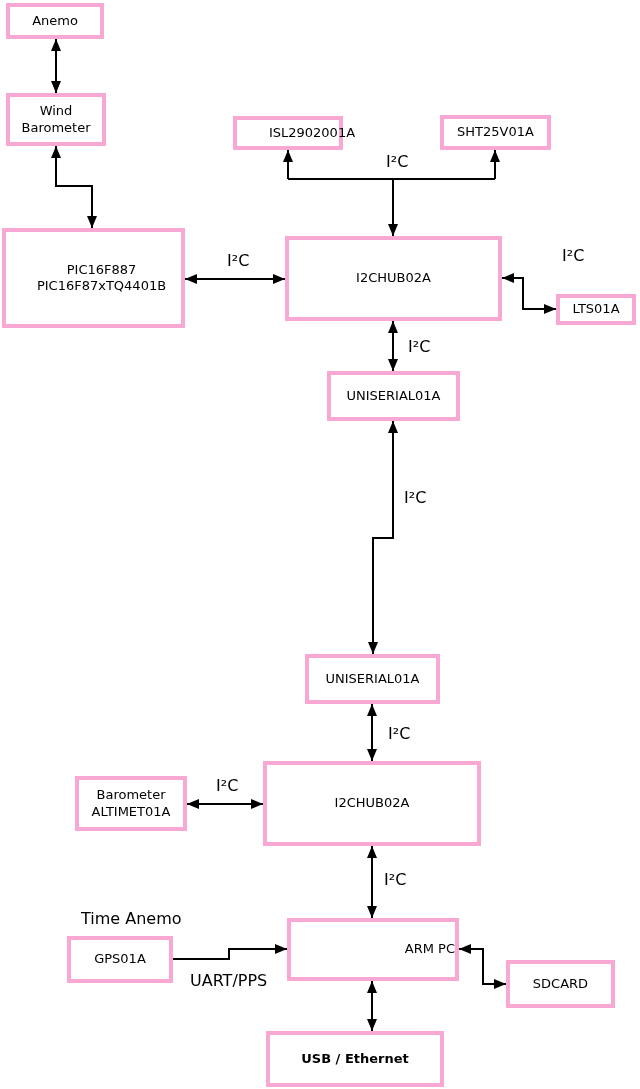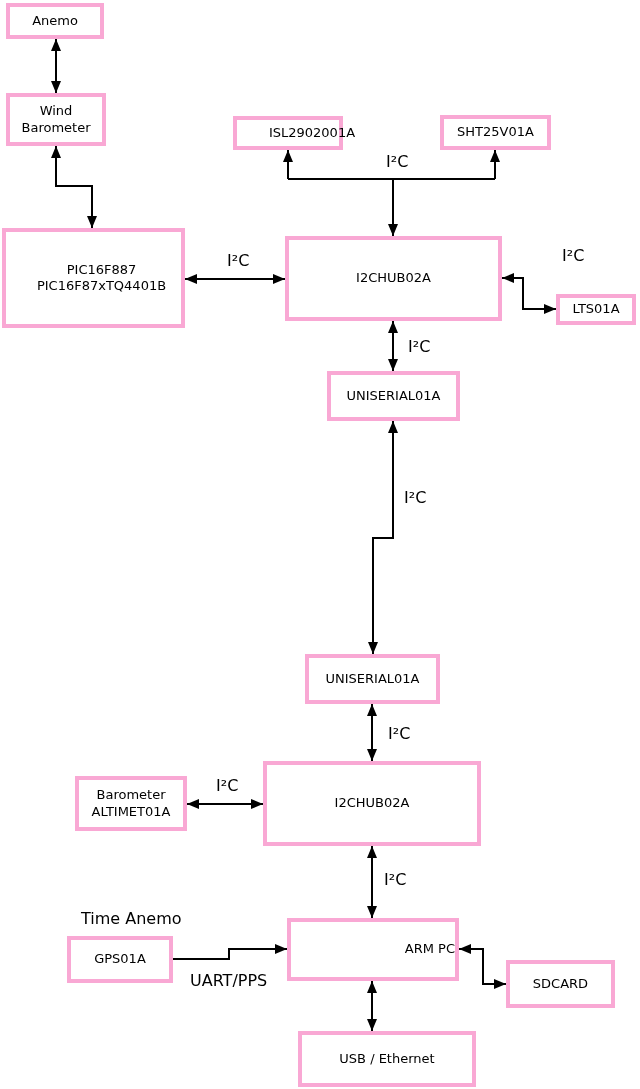--- a/index.html
+++ b/index.html
@@ -121,21 +121,21 @@
   </div>
 
   <div class="box" style="left:67px; top:936px; width:106px; height:47px;">
     <span>GPS01A</span>
   </div>
 
   <div class="box" style="left:506px; top:960px; width:109px; height:48px;">
     <span>SDCARD</span>
   </div>
 
-  <div class="box" style="left:298px; top:1031px; width:178px; height:56px;">
+  <div class="box" style="left:266px; top:1031px; width:178px; height:56px;font-weight:bold;">
     <span>USB / Ethernet</span>
   </div>
 
   <span class="flabel" style="left:386px; top:152px;">I²C</span>
   <span class="flabel" style="left:227px; top:251px;">I²C</span>
   <span class="flabel" style="left:562px; top:246px;">I²C</span>
   <span class="flabel" style="left:408px; top:337px;">I²C</span>
   <span class="flabel" style="left:404px; top:488px;">I²C</span>
   <span class="flabel" style="left:388px; top:724px;">I²C</span>
   <span class="flabel" style="left:216px; top:776px;">I²C</span>

